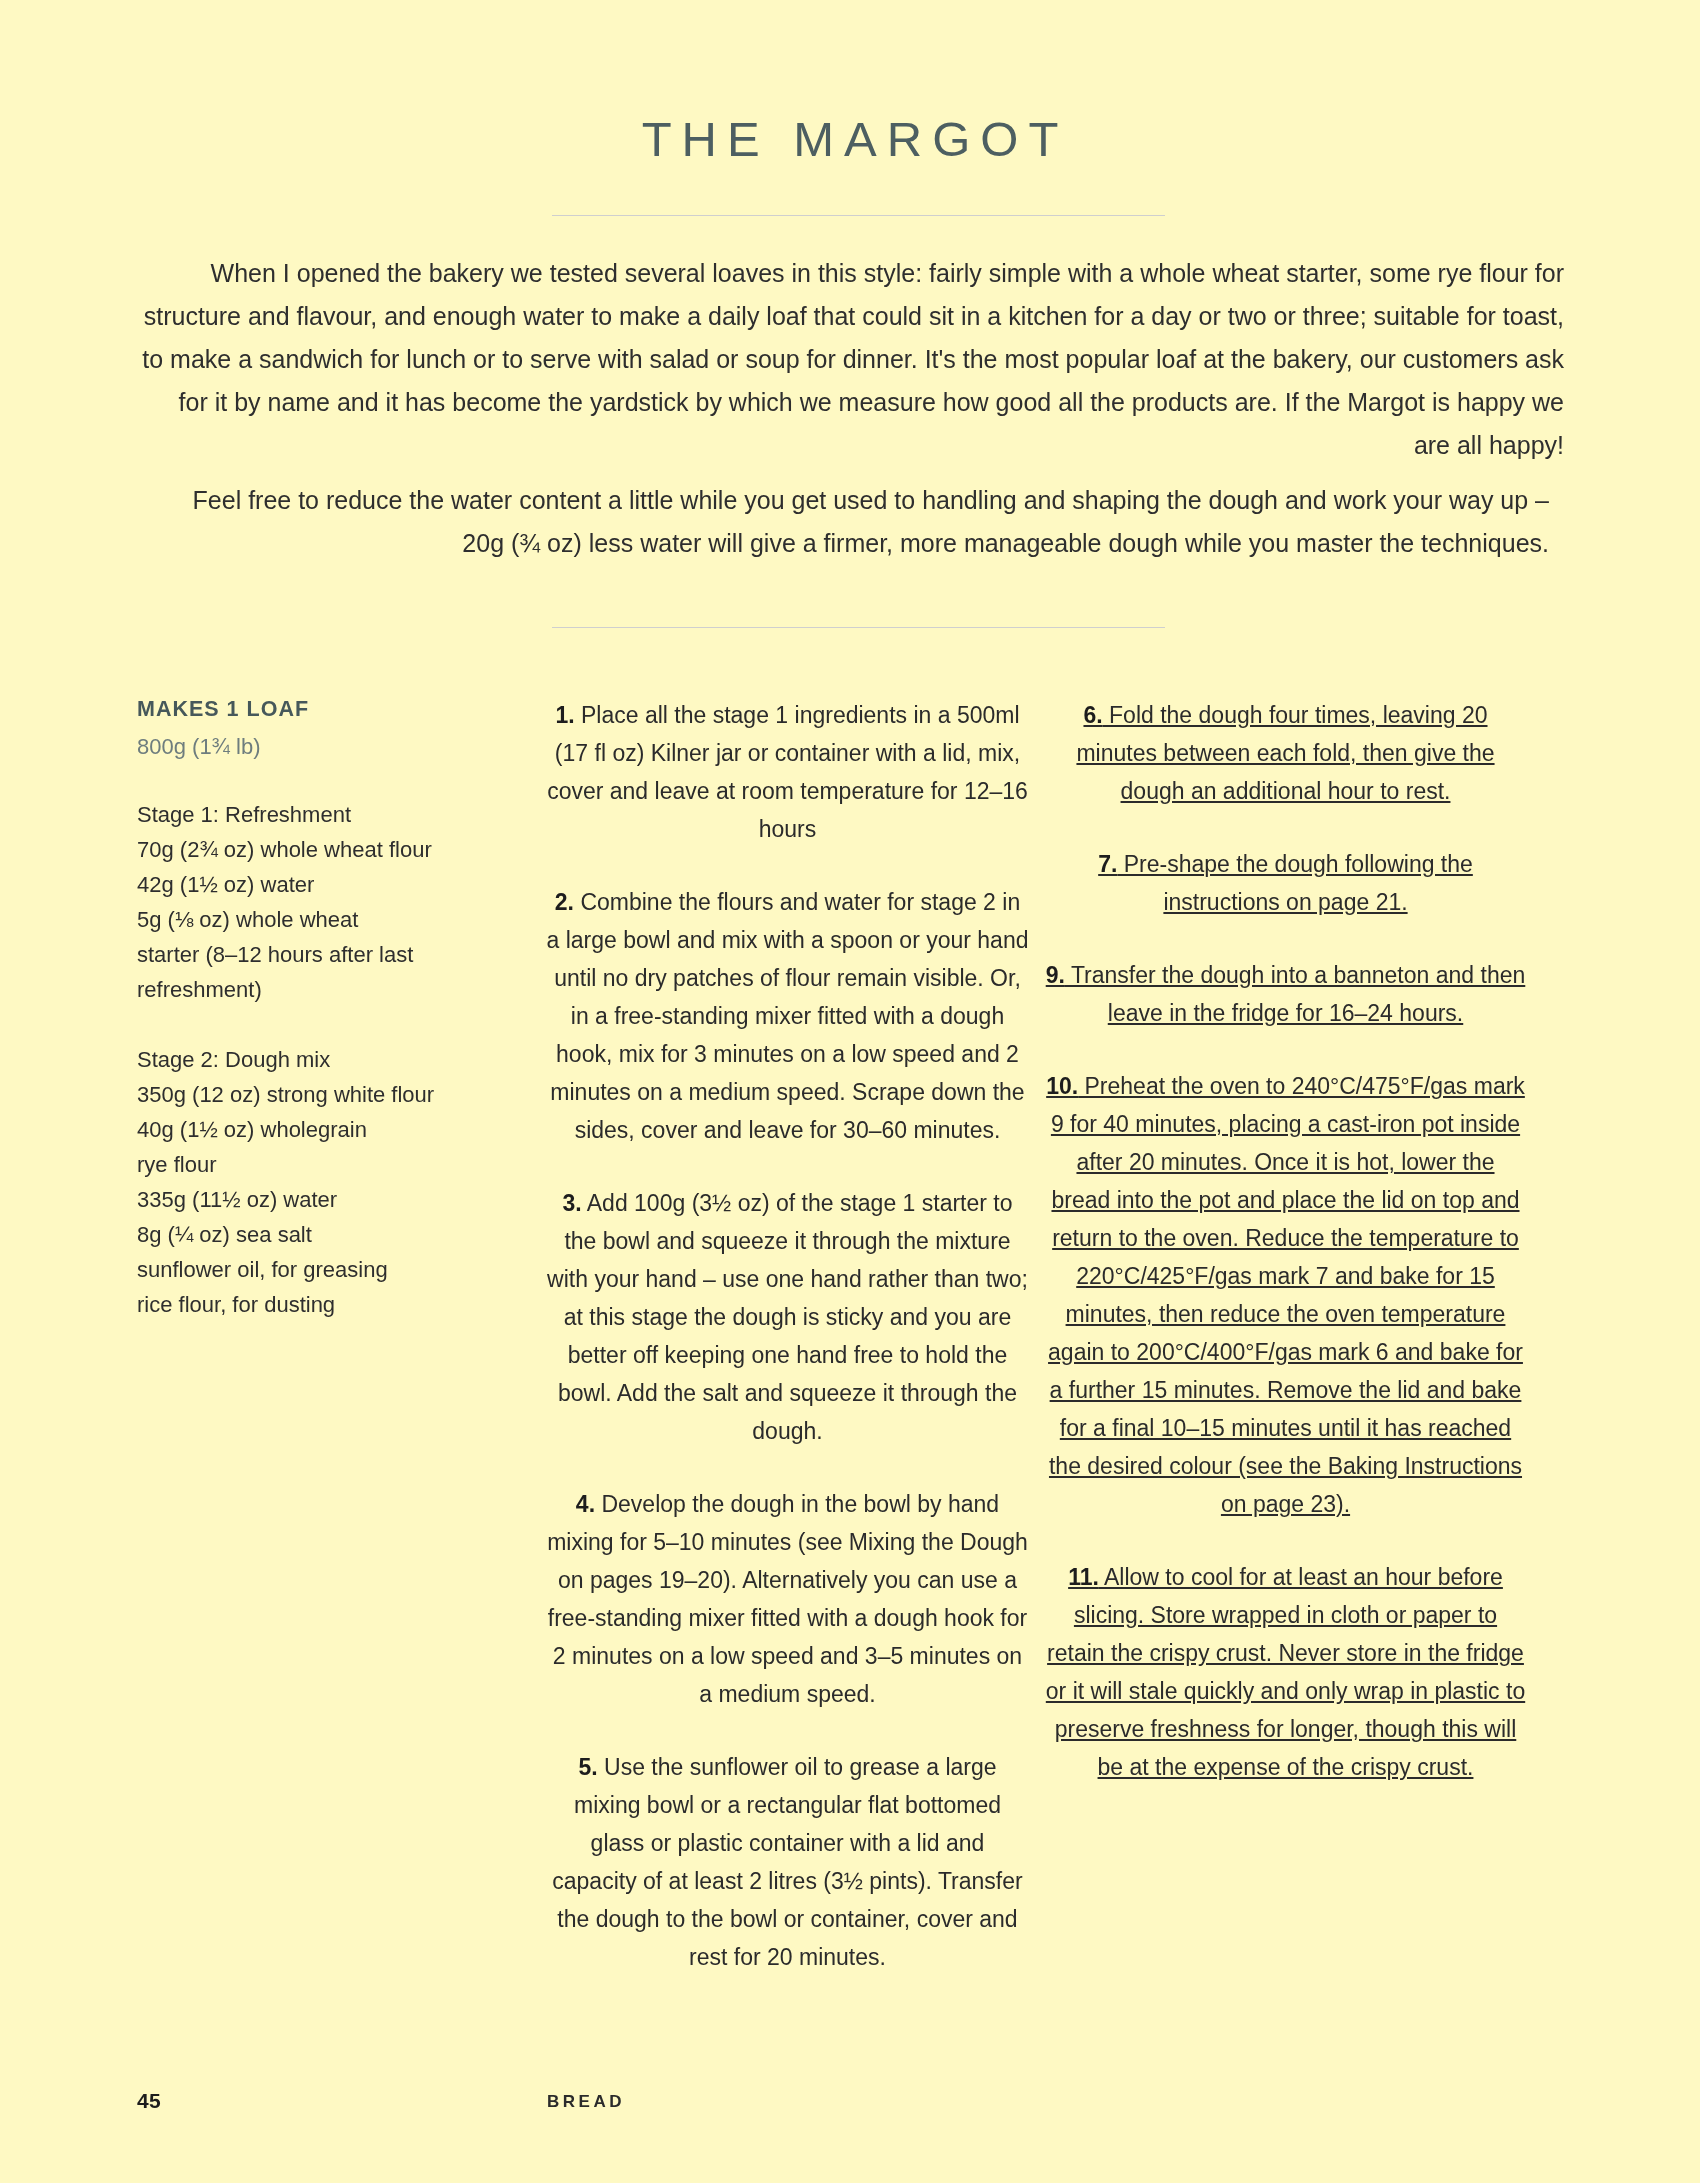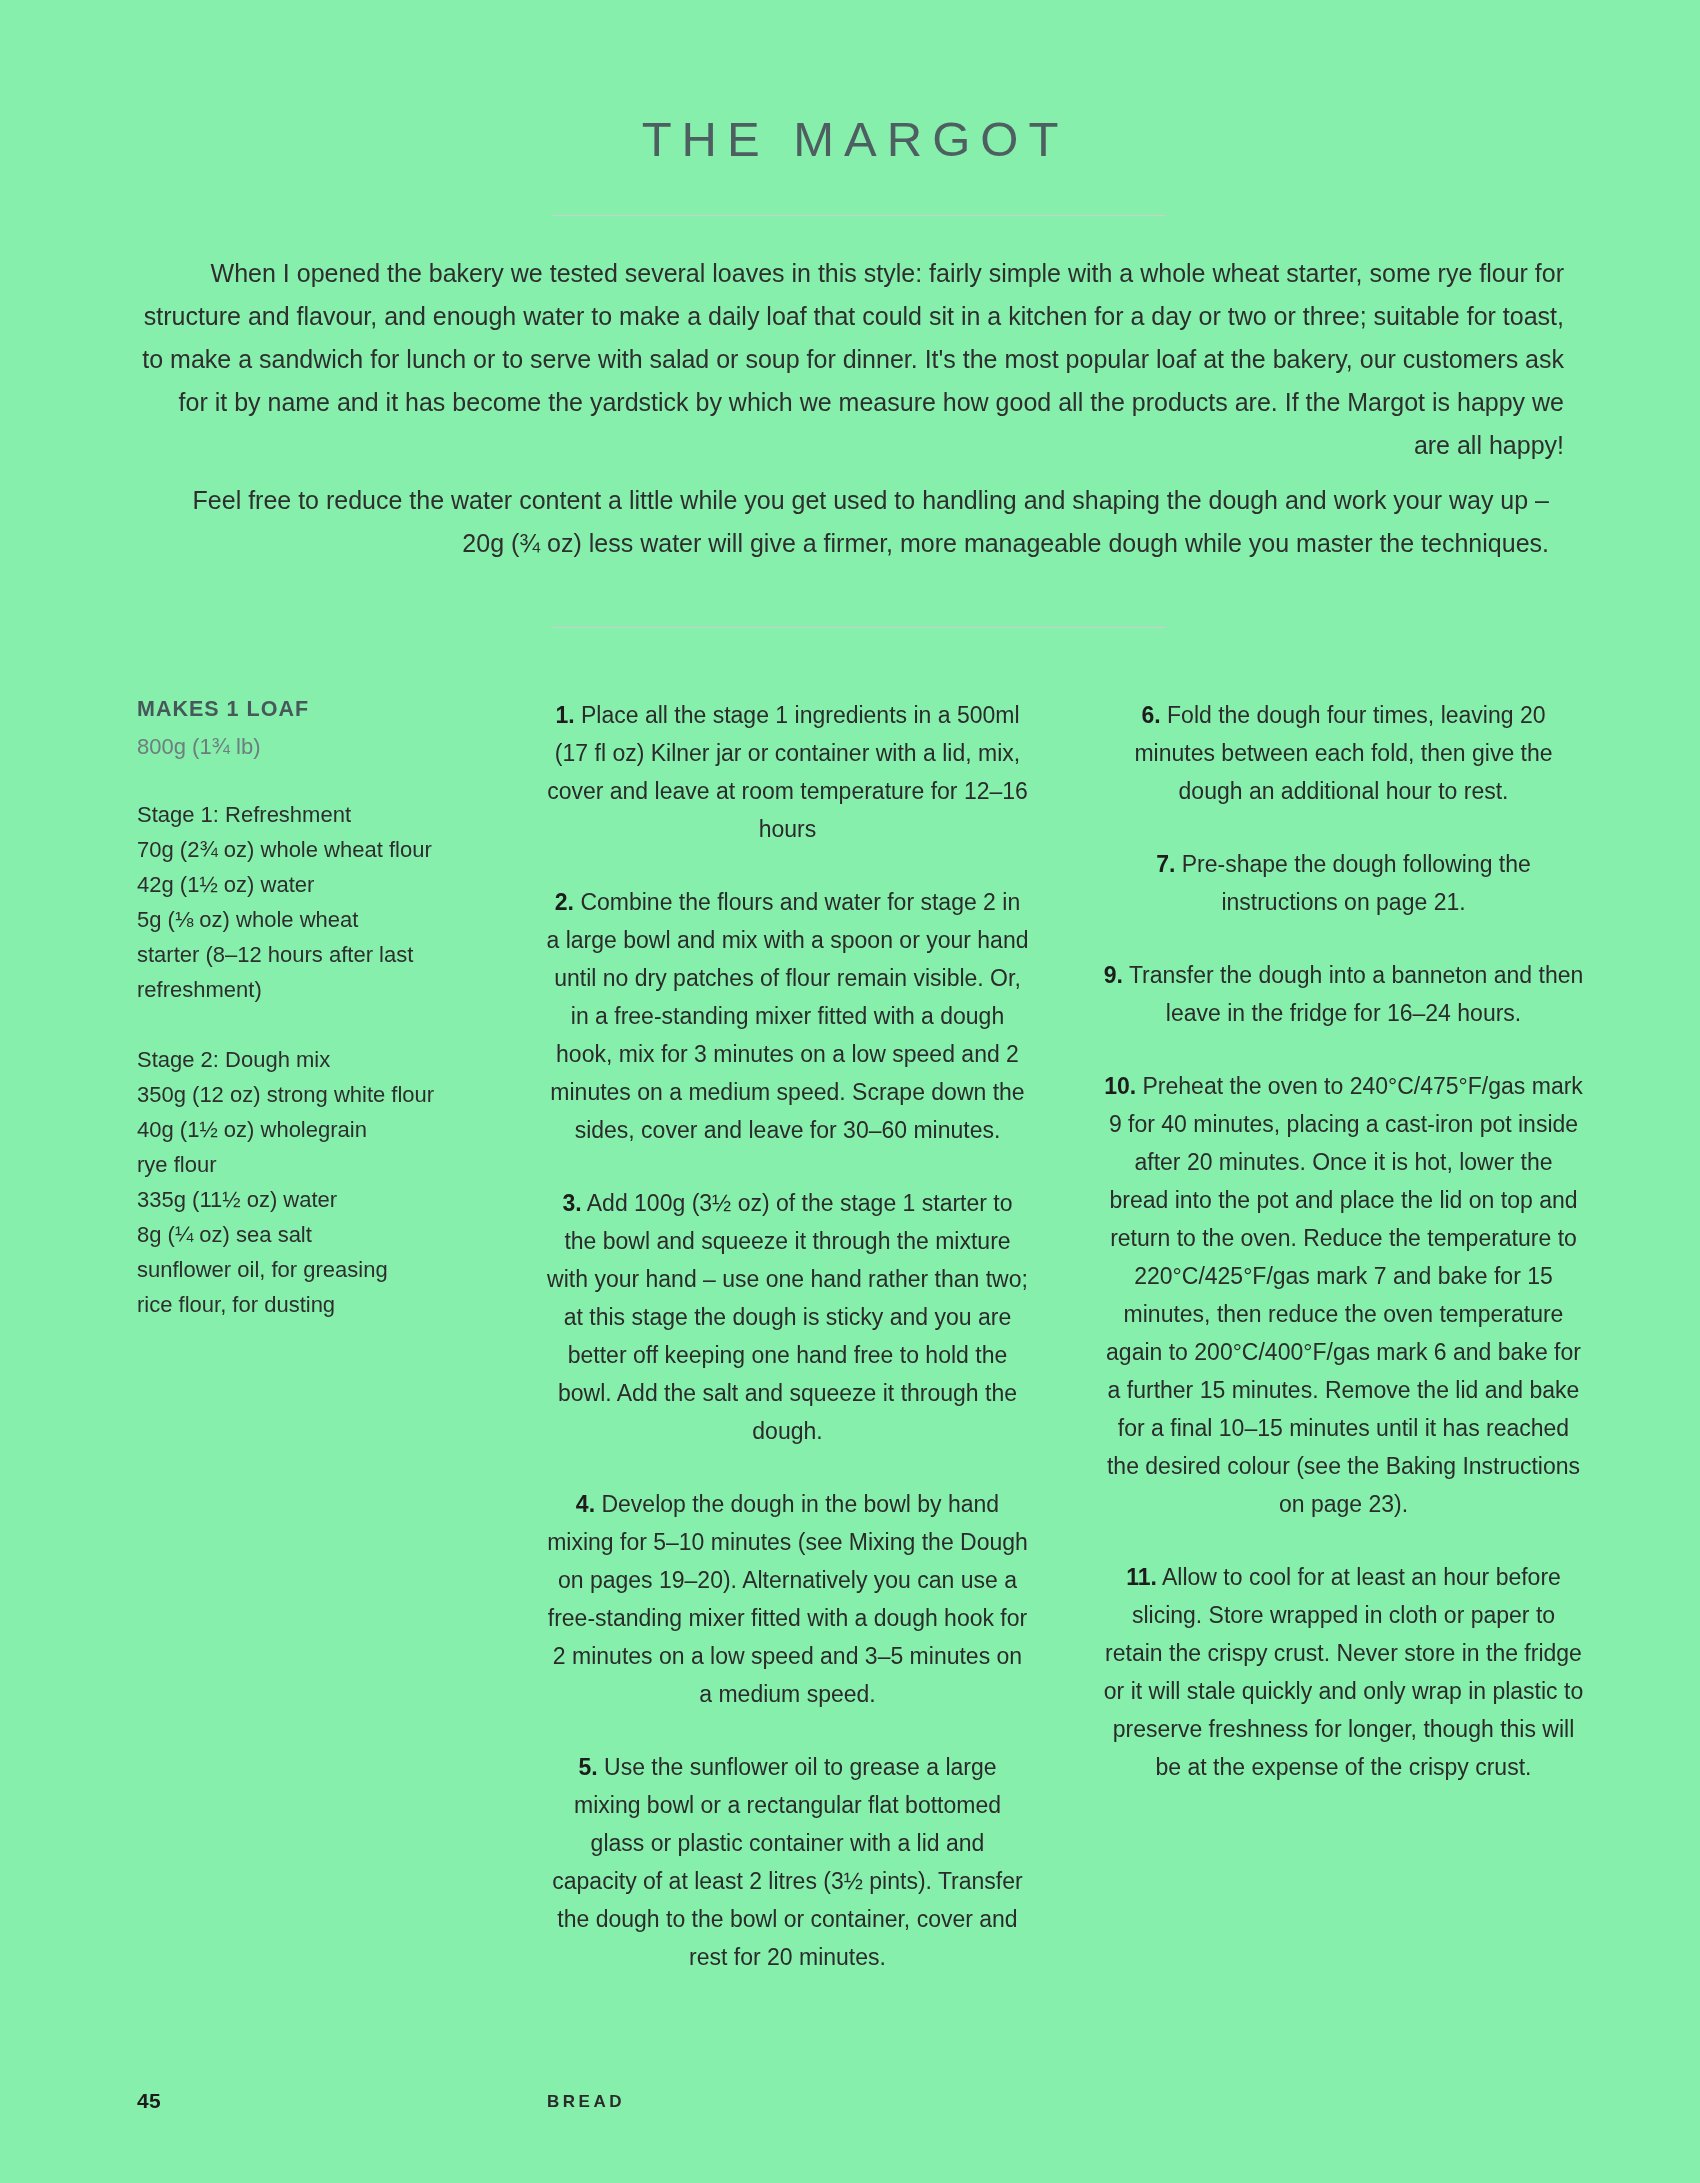--- a/index.html
+++ b/index.html
@@ -9,21 +9,21 @@
   }
   body {
     font-family: "Liberation Sans", sans-serif;
     color: #2b2b2b;
     -webkit-font-smoothing: antialiased;
   }
   .page {
     position: relative;
     width: 1700px;
     height: 2183px;
-    background: #86efac;
+    background: #fef9c3;
     overflow: hidden;
     box-sizing: border-box;
   }
 
   
   .title-block {
     position: absolute;
     top: 115px;
     left: 0;
     width: 1700px;
@@ -74,21 +74,21 @@
     left: 0;
     width: 1528px;
     height: 1334px;
   }
   .col {
     position: absolute;
     top: 0;
   }
   .col-left  { left: 137px;  width: 353px; }
   .col-mid   { left: 546px;  width: 483px; }
-  .col-right { left: 1102px; width: 483px; }
+  .col-right { left: 1044px; width: 483px; text-decoration: underline; }
 
   .makes-heading {
     font-size: 21.5px;
     font-weight: bold;
     letter-spacing: 1px;
     color: #46585a;
     margin: 0 0 9.2px 0;
     line-height: 26px;
   }
   .makes-sub {

